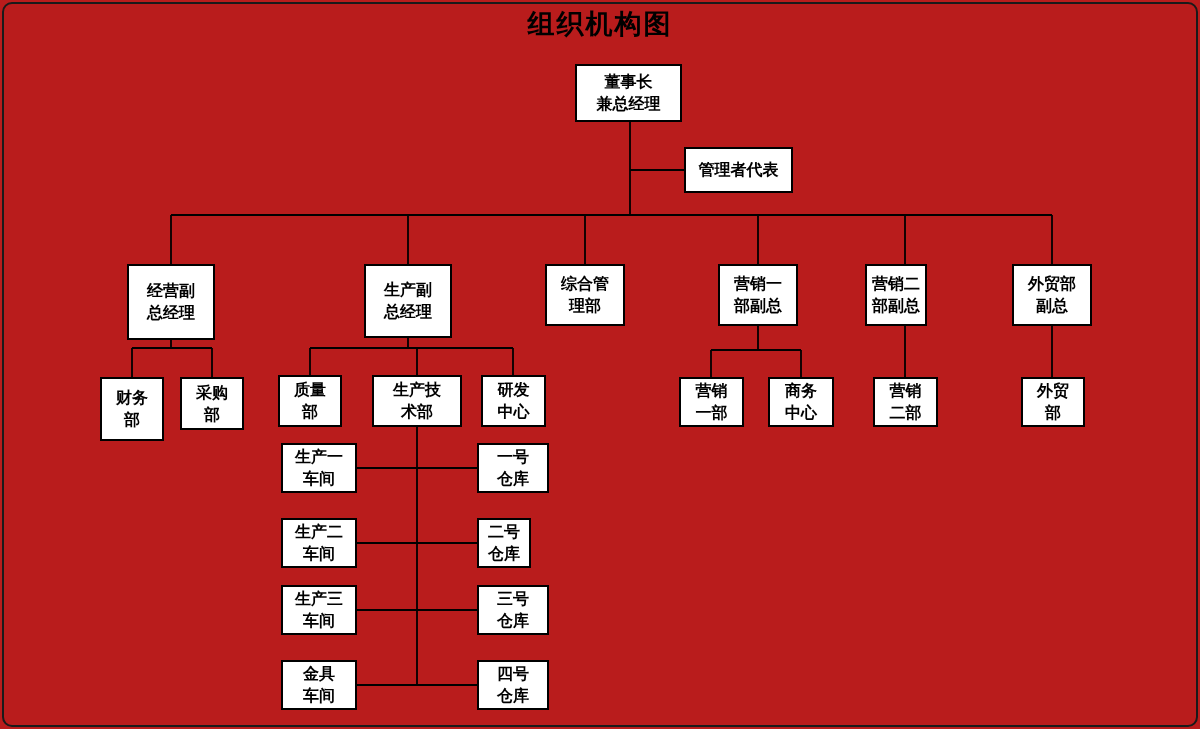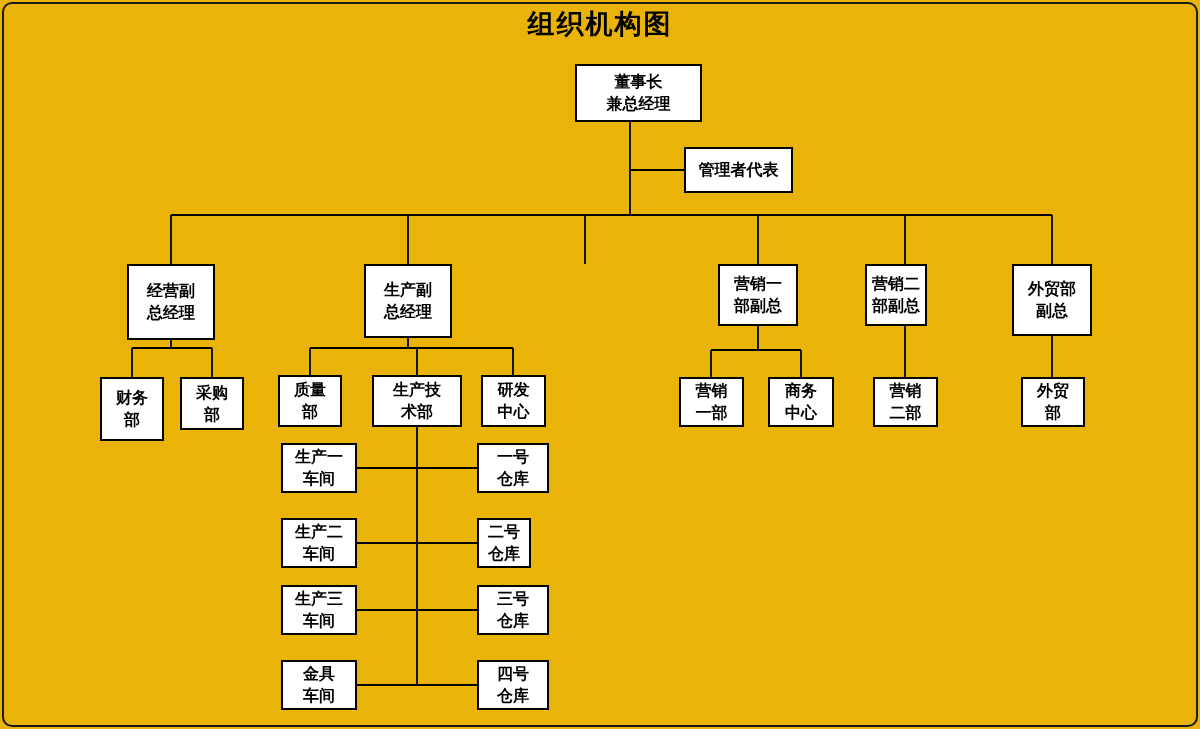--- a/index.html
+++ b/index.html
@@ -1,17 +1,17 @@
 <!DOCTYPE html>
 <html><head>
 <meta charset="utf-8">
 <style>
   html,body{margin:0;padding:0;background:#fff;}
   .stage{
-    position:relative;width:1200px;height:729px;background:#eab308;
+    position:relative;width:1200px;height:729px;background:#b91c1c;
     font-family:"Liberation Serif",serif;overflow:hidden;
   }
   .frame{
     position:absolute;inset:2px;border:2px solid #1a1a1a;border-radius:10px;
     pointer-events:none;
   }
   .title{
     position:absolute;top:6px;left:0;width:100%;text-align:center;
     font-size:27px;font-weight:bold;color:#000;
     font-family:"Liberation Sans",sans-serif;letter-spacing:2px;
@@ -71,33 +71,35 @@
       <line x1="801" y1="350" x2="801" y2="377"></line>
 
       <line x1="905" y1="326" x2="905" y2="377"></line>
 
       <line x1="1052" y1="326" x2="1052" y2="377"></line>
     </g>
   </svg>
 
   <div class="title">组织机构图</div>
 
-  <div class="node" style="left:575px;top:64px;width:127px;height:58px">董事长
+  <div class="node" style="left:575px;top:64px;width:107px;height:58px">董事长
 兼总经理</div>
   <div class="node" style="left:684px;top:147px;width:109px;height:46px">管理者代表</div>
 
   <div class="node" style="left:127px;top:264px;width:88px;height:76px">经营副
 总经理</div>
   <div class="node" style="left:364px;top:264px;width:88px;height:74px">生产副
 总经理</div>
+  <div class="node" style="left:545px;top:264px;width:80px;height:62px">综合管
+理部</div>
   <div class="node" style="left:718px;top:264px;width:80px;height:62px">营销一
 部副总</div>
   <div class="node" style="left:865px;top:264px;width:62px;height:62px">营销二
 部副总</div>
-  <div class="node" style="left:1012px;top:264px;width:80px;height:72px">外贸部
+  <div class="node" style="left:1012px;top:264px;width:80px;height:62px">外贸部
 副总</div>
 
   <div class="node" style="left:100px;top:377px;width:64px;height:64px">财务
 部</div>
   <div class="node" style="left:180px;top:377px;width:64px;height:53px">采购
 部</div>
 
   <div class="node" style="left:278px;top:375px;width:64px;height:52px">质量
 部</div>
   <div class="node" style="left:372px;top:375px;width:90px;height:52px">生产技

